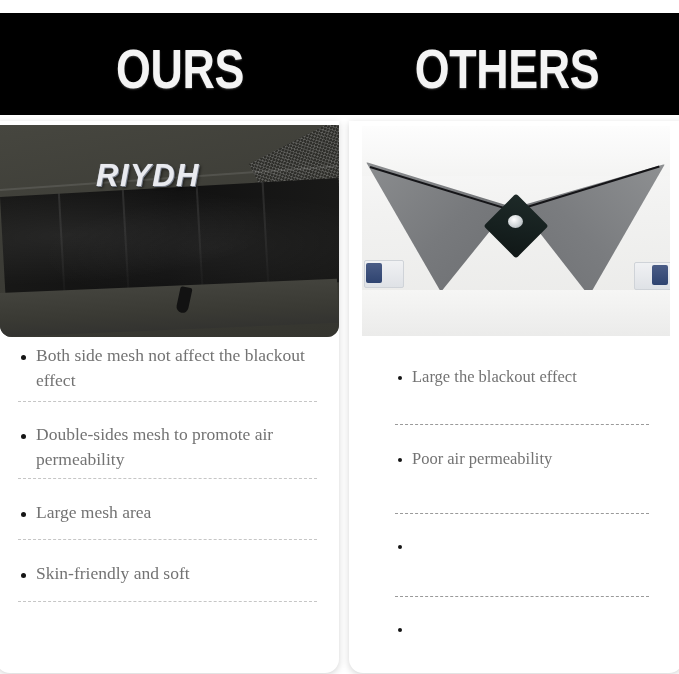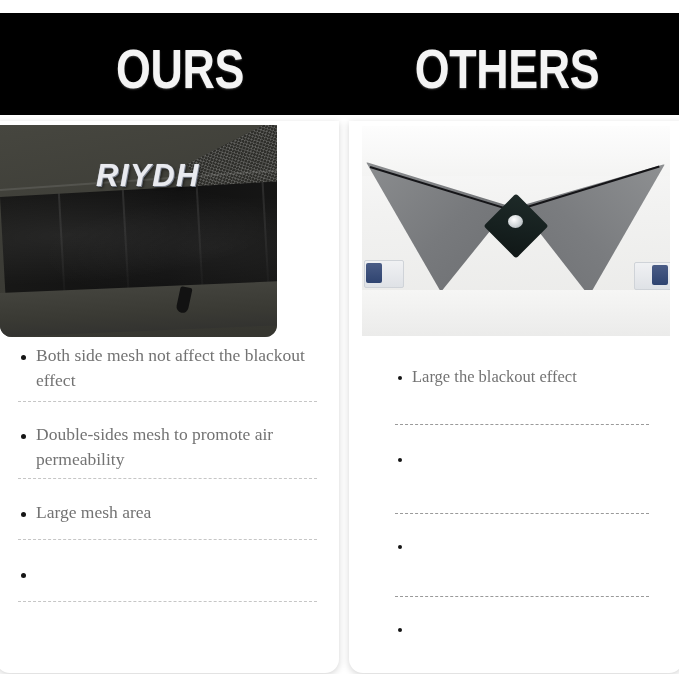--- a/index.html
+++ b/index.html
@@ -64,21 +64,21 @@
   }
 
   
   .photo {
     position: absolute;
     overflow: hidden;
   }
   #photo-ours {
     left: 4px;
     top: 4px;
-    width: 277px;
+    width: 339px;
     height: 212px;
     border-radius: 0 0 12px 12px;
     background: #737373;
   }
   #photo-others {
     left: 13px;
     top: 5px;
     width: 308px;
     height: 210px;
     background: #f2f2f0;
@@ -336,20 +336,21 @@
       <li class="feature-sep"></li>
 
       <li class="feature-item" style="height:39px;padding-top:21px;">
         <span class="feature-bullet" style="top:33px;"></span>
         <span class="feature-text">Large mesh area</span>
       </li>
       <li class="feature-sep"></li>
 
       <li class="feature-item" style="height:40px;padding-top:21px;">
         <span class="feature-bullet" style="top:33px;"></span>
+        <span class="feature-text">Skin-friendly and soft</span>
       </li>
       <li class="feature-sep"></li>
 
     </ul>
   </div>
 
   <div class="card" id="card-others">
 
     <div class="photo" id="photo-others">
       <div id="others-bg"></div>
@@ -370,20 +371,21 @@
     <ul class="feature-list" id="list-others">
 
       <li class="feature-item" style="height:36px;padding-top:22px;">
         <span class="feature-bullet" style="top:33px;"></span>
         <span class="feature-text">Large the blackout effect</span>
       </li>
       <li class="feature-sep" style="margin-top:23px;"></li>
 
       <li class="feature-item" style="height:42px;padding-top:22px;">
         <span class="feature-bullet" style="top:33px;"></span>
+        <span class="feature-text">Poor air permeability</span>
       </li>
       <li class="feature-sep" style="margin-top:24px;"></li>
 
       <li class="feature-item" style="height:40px;padding-top:20px;">
         <span class="feature-bullet" style="top:31px;"></span>
       </li>
       <li class="feature-sep" style="margin-top:22px;"></li>
 
       <li class="feature-item" style="height:40px;padding-top:20px;">
         <span class="feature-bullet" style="top:31px;"></span>

